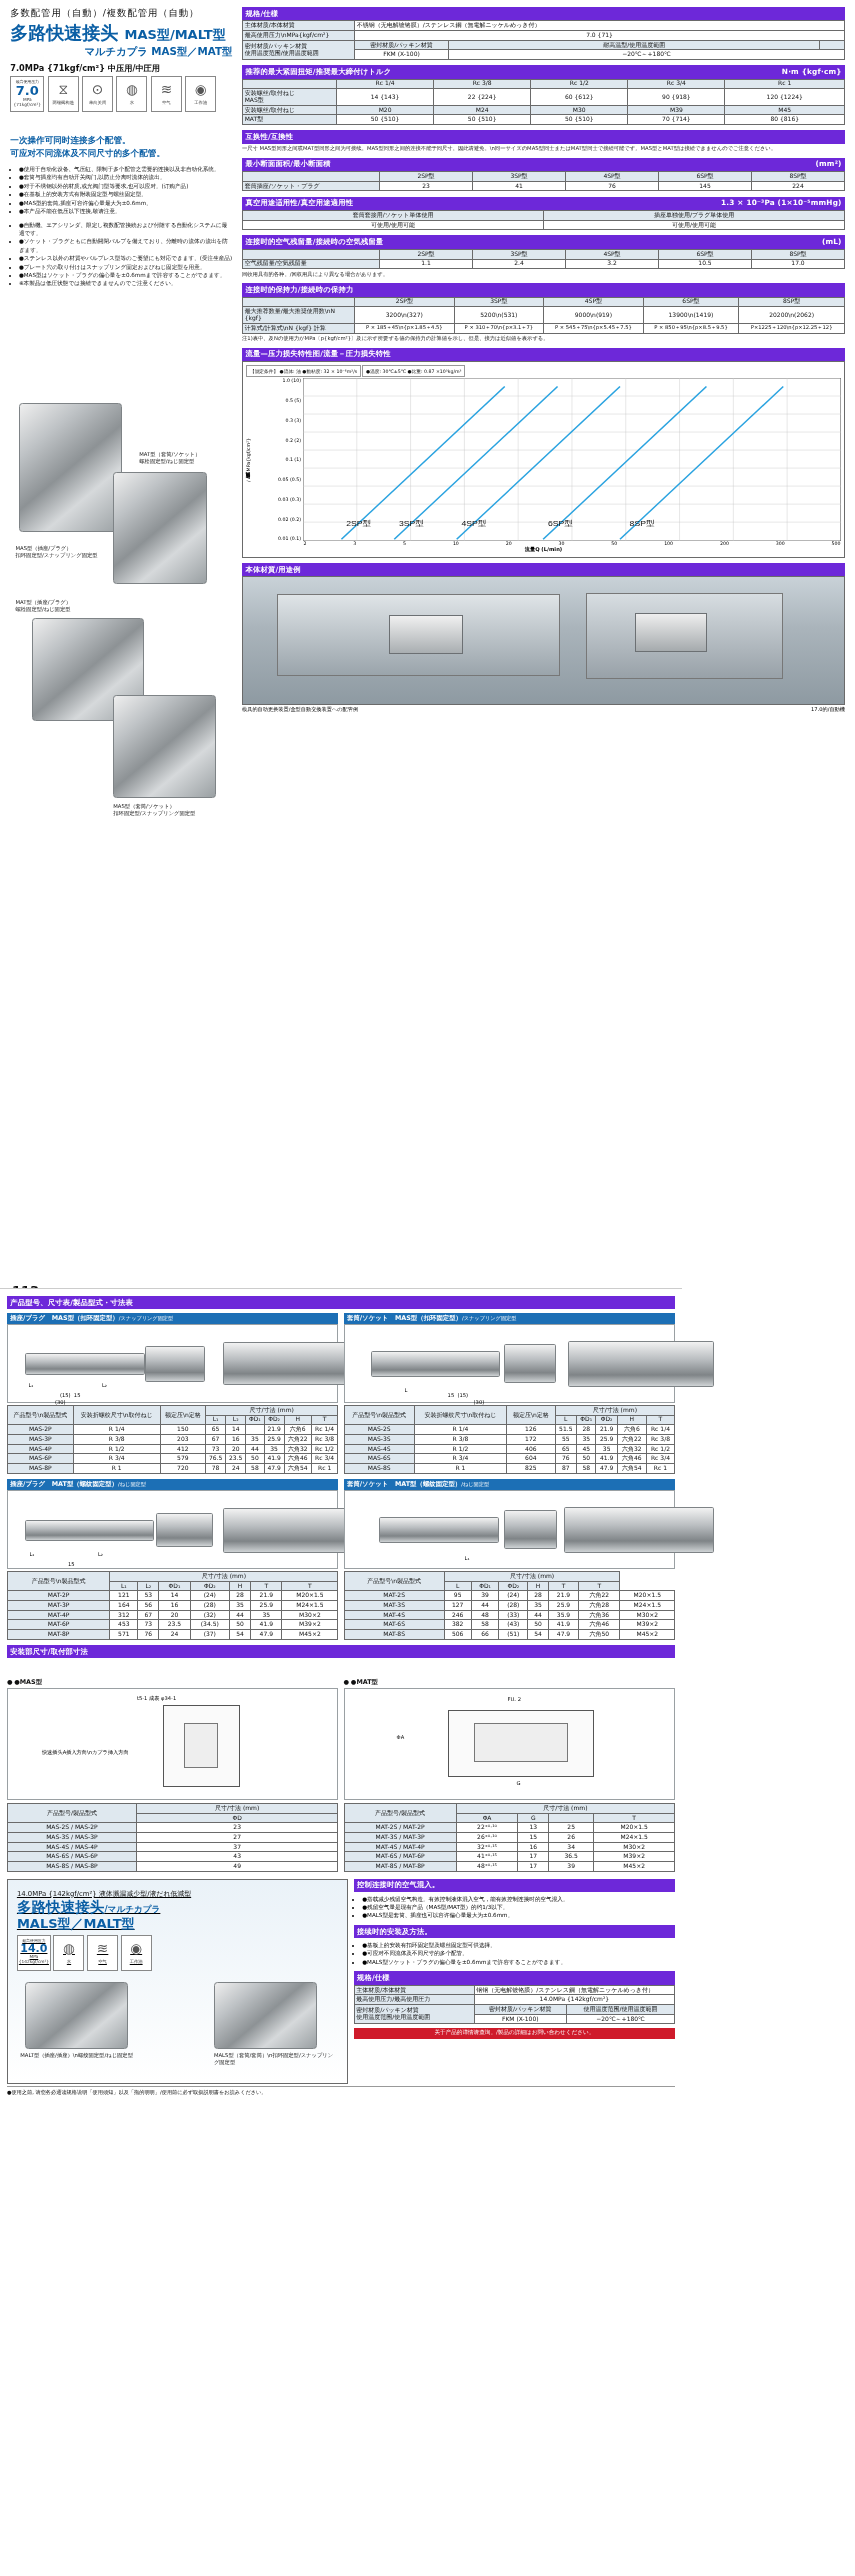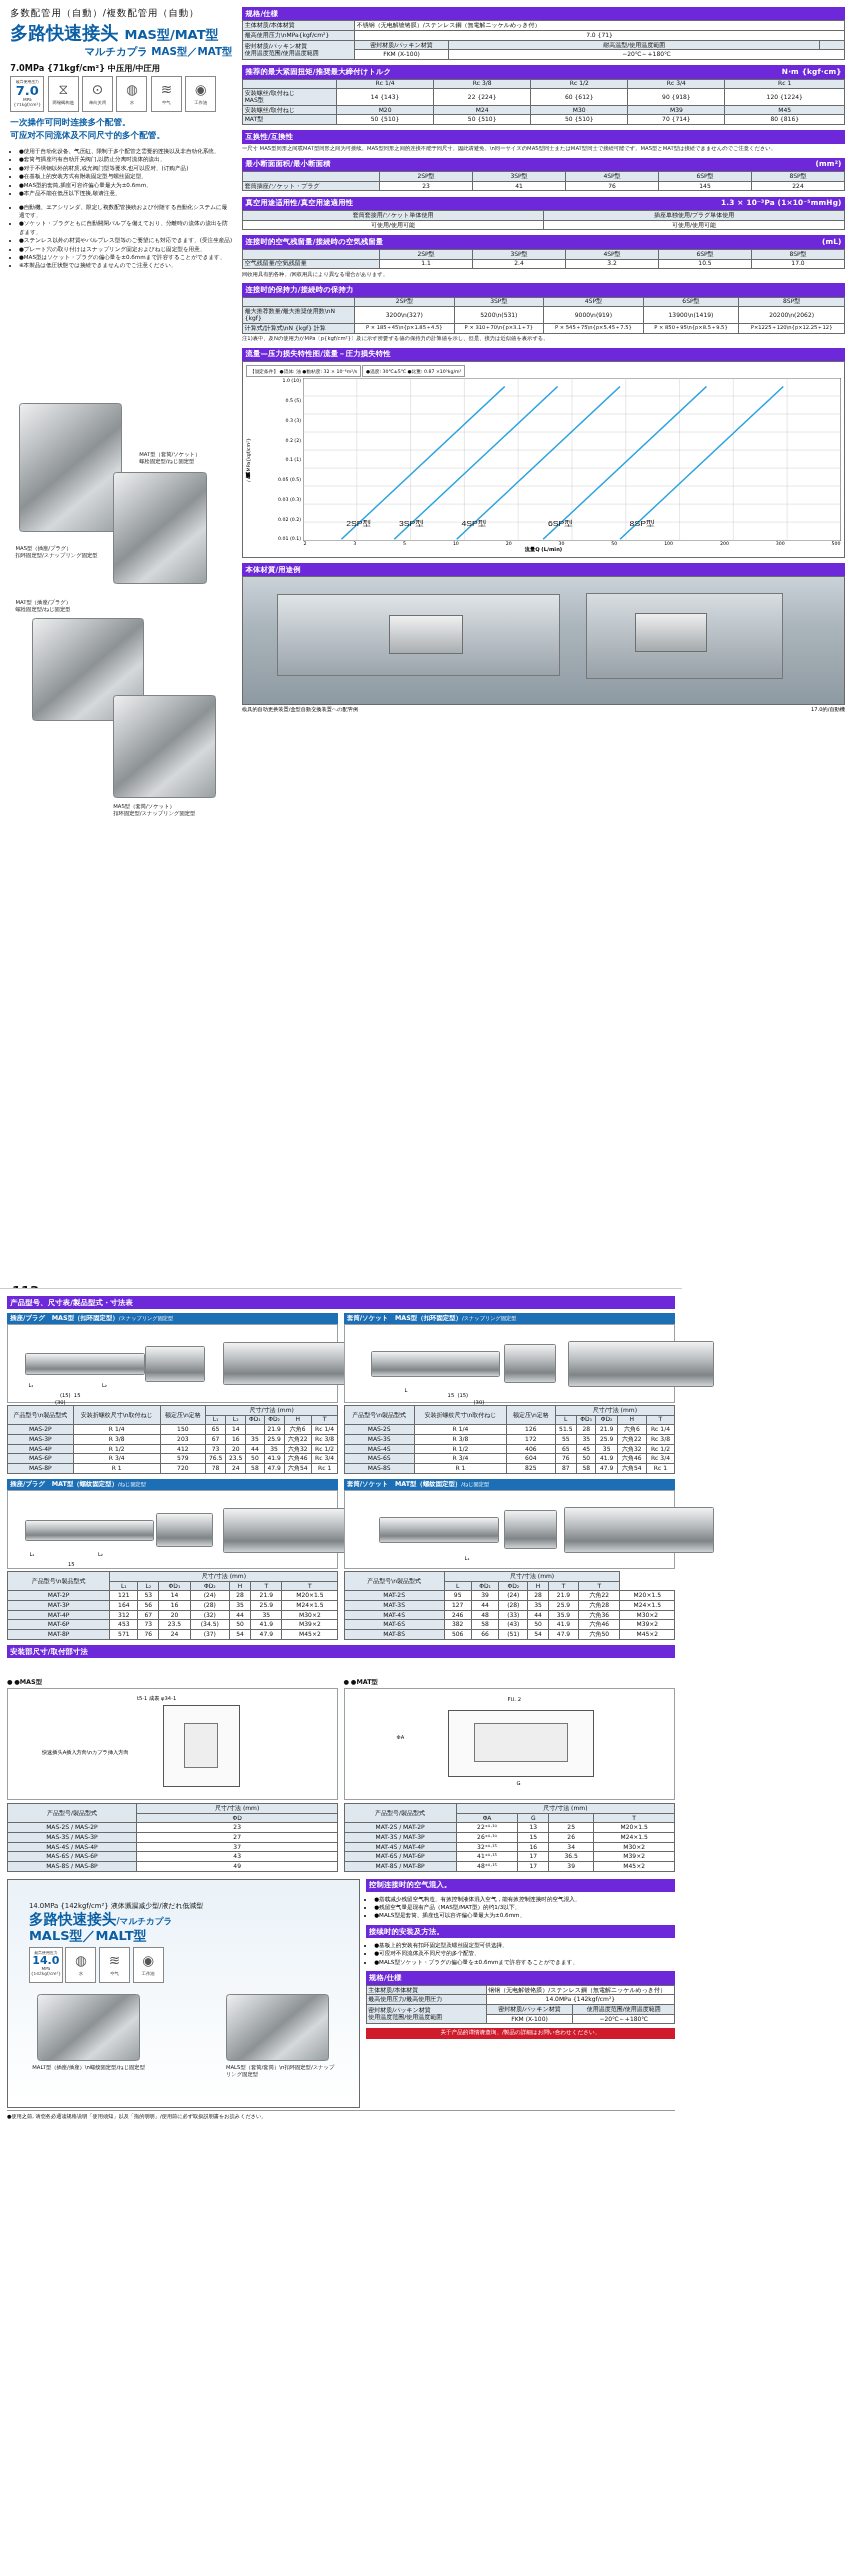--- a/index.html
+++ b/index.html
@@ -63,21 +63,21 @@
     font-size: 4.7px; color: #333; padding-top: 1.7px; background: #fff;
   }
   .badge-press .n { font-size: 13px; font-weight: bold; color: #0b5fa5; line-height: 1; }
   .badge-press .u { font-size: 4.3px; }
   .icon-box {
     width: 31px; height: 36px; border: 0.9px solid #888; font-size: 4.3px; text-align: center;
     color: #333; background: #fff; padding-top: 0.9px;
   }
   .icon-box .g { display: block; height: 22px; line-height: 22px; font-size: 13.7px; color: #555; }
 
-  .bullets { margin-top: 4px; }
+  .bullets { margin-top: 22px; }
   .bullets .hl { color: #0b5fa5; font-weight: bold; font-size: 8.6px; line-height: 1.5; }
   .bullets ul { margin: 5.2px 0 0 0; padding-left: 8.6px; }
   .bullets li { font-size: 5.6px; line-height: 1.5; color: #111; }
 
   
   .photo-area { position: absolute; left: 10.3px; top: 369px; width: 222px; height: 550px; }
   .coupler-img {
     position: absolute;
     background: linear-gradient(140deg,#efefef 0%,#bfc3c6 25%,#8d9295 50%,#d6d9db 70%,#9aa0a3 100%);
     border: 0.9px solid #7e8386; border-radius: 3.4px;
@@ -112,38 +112,38 @@
     position: absolute; background: linear-gradient(180deg,#f2f2f2,#b9bdc0 40%,#7f8487 75%,#cfd3d5);
     border: 0.4px solid #7e8386; border-radius: 1.7px;
   }
   .hdr-band { background: #1c6fb5; color: #fff; font-size: 6.4px; padding: 1.3px 3.4px; font-weight: bold; }
   .hdr-band .s { font-weight: normal; font-size: 5.2px; }
   .bullet-title { font-size: 6.4px; font-weight: bold; color: #111; margin: 3.4px 0 1.7px; }
   .bullet-title::before { content: "●"; color: #111; margin-right: 1.7px; }
 
   .promo {
     border: 0.9px solid #6a6a6a; background: linear-gradient(180deg,#eaf2f8,#ffffff);
-    padding: 21px; position: relative;
+    padding: 9px; position: relative; text-decoration: underline;
   }
   .promo .t1 { font-size: 6.9px; color: #111; }
   .promo .t2 { font-size: 14.6px; font-weight: bold; color: #0b5fa5; line-height: 1.1; }
   .promo .t3 { font-size: 13px; font-weight: bold; color: #0b5fa5; }
   .footer-note { font-size: 5.2px; color: #111; border-top: 0.4px solid #999; padding-top: 1.7px; margin-top: 2.6px; }
   .redbar { background: #cf1b2b; color: #fff; font-size: 5.6px; padding: 1.7px 3.4px; text-align: center; }
 </style>
 </head>
 <body>
 
 <div class="page page1">
 
   <div class="p1-left">
     <div class="jp-head1">多数配管用（自動）/複数配管用（自動）</div>
     <div class="big-title">
       <span>多路快速接头</span>
-      <span class="model">MAS型/MAT型</span>
+      <span class="model">MAS型/MALT型</span>
     </div>
     <div class="sub-title">マルチカプラ MAS型／MAT型</div>
     <div class="press-line">7.0MPa {71kgf/cm²} 中压用/中圧用</div>
 
     <div class="icon-row">
       <div class="badge-press">
         <div style="font-size:3.9px">最高使用压力</div>
         <div class="n">7.0</div>
         <div class="u">MPa</div>
         <div class="u">{71kgf/cm²}</div>

